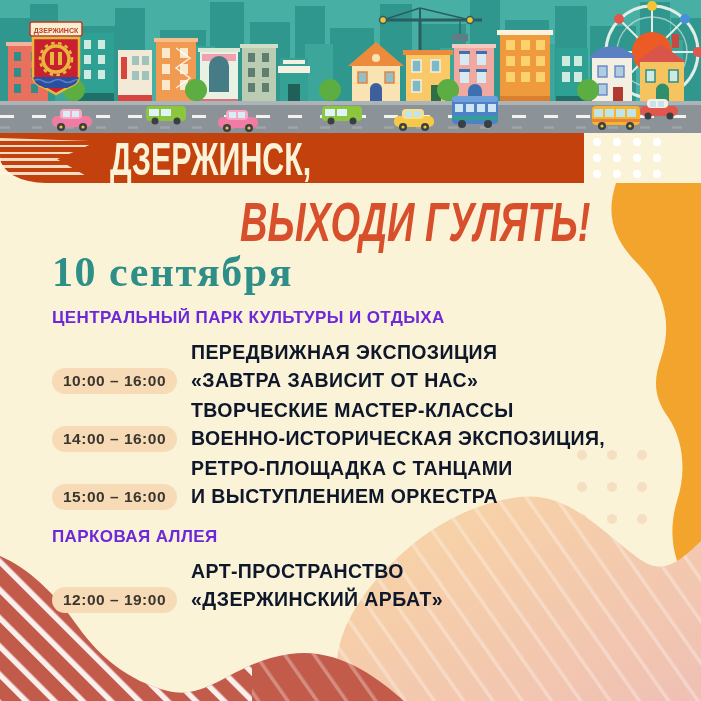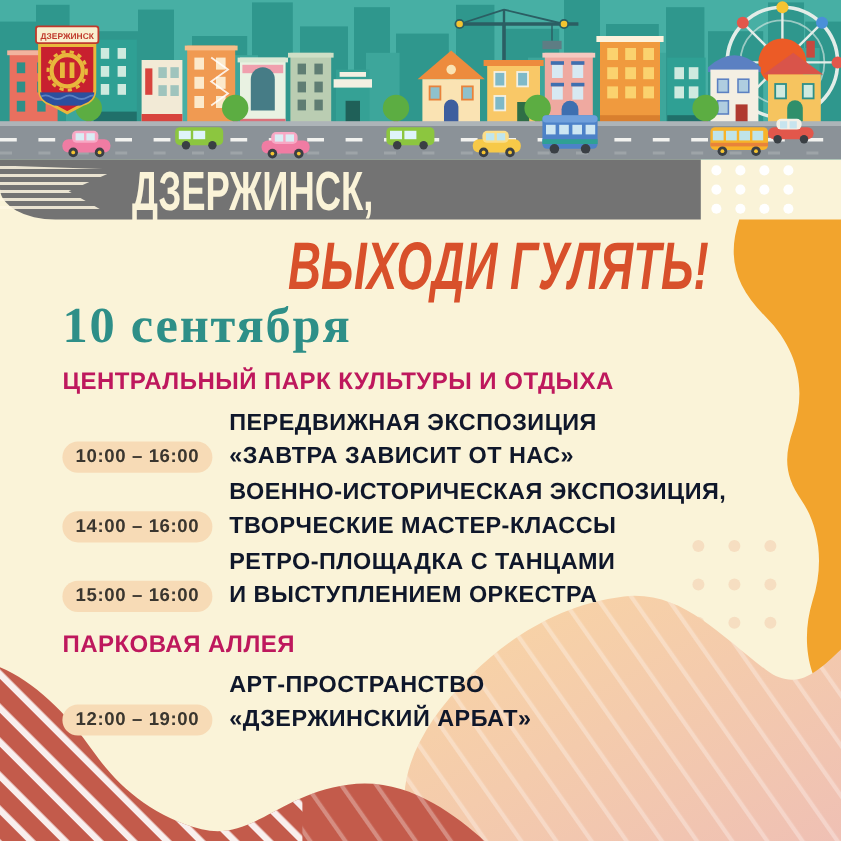--- a/index.html
+++ b/index.html
@@ -6,37 +6,37 @@
   body{width:701px;height:701px;font-family:"Liberation Sans",sans-serif;}
   .poster{position:relative;width:701px;height:701px;background:#FAF3D8;overflow:hidden;}
 
   
   .city{position:absolute;left:0;top:0;width:701px;height:133px;z-index:0;}
 
   
   .decor{position:absolute;left:0;top:0;width:701px;height:701px;z-index:1;pointer-events:none;}
 
   
-  .banner{position:absolute;left:0;top:133px;width:584px;height:50px;background:#737373;
+  .banner{position:absolute;left:0;top:133px;width:584px;height:50px;background:#c2410c;
           border-bottom-left-radius:46px 26px;z-index:2;}
   .banner-stripes{position:absolute;left:0;top:5px;width:104px;height:41px;
           background:repeating-linear-gradient(180deg,rgba(255,247,226,.85) 0 2.5px,transparent 2.5px 6.8px);
           clip-path:polygon(0 0,94% 8%,55% 52%,88% 100%,0 100%);}
   .banner-title{position:absolute;left:110px;top:3px;color:#FAF3D8;font-size:46px;font-weight:bold;
           line-height:46px;white-space:nowrap;transform:scaleX(.66);transform-origin:0 50%;}
   .banner-dots{position:absolute;left:591px;top:0;}
 
   
   .headline{position:absolute;top:194px;right:0;width:701px;text-align:right;padding-right:0;z-index:3;}
   .headline span{display:inline-block;margin-right:110px;color:#D8502B;font-size:56px;font-weight:bold;
           font-style:italic;line-height:1;white-space:nowrap;transform:scaleX(.68);transform-origin:100% 50%;}
   .date{position:absolute;left:52px;top:249px;color:#2E8F88;font-size:42px;font-weight:bold;
           letter-spacing:1.5px;line-height:1.1;z-index:3;font-family:Liberation Serif, serif;}
   .schedule{position:absolute;left:52px;top:309px;width:590px;z-index:3;}
-  .venue{color:#be185d;font-size:20px;font-weight:bold;letter-spacing:.4px;line-height:18px;margin:0 0 11px 0;}
+  .venue{color:#6d28d9;font-size:17px;font-weight:bold;letter-spacing:.4px;line-height:18px;margin:0 0 11px 0;}
   .row{display:flex;align-items:flex-end;margin-bottom:2px;}
   .row + .venue{margin-top:18px;}
   .badge{flex:0 0 auto;min-width:92px;height:26px;padding:0 11px;background:#F7DBB6;border-radius:13px;
           display:flex;align-items:center;justify-content:center;color:#3A362F;font-size:15.5px;
           font-weight:bold;letter-spacing:.5px;margin-right:14px;}
   .ev{color:#0f172a;font-size:19.5px;font-weight:bold;letter-spacing:.4px;line-height:28px;}
 </style>
 </head>
 <body>
 
@@ -455,22 +455,22 @@
       <div class="row">
         <span class="badge">10:00 – 16:00</span>
         <div class="ev">
           <div>ПЕРЕДВИЖНАЯ ЭКСПОЗИЦИЯ</div>
           <div>«ЗАВТРА ЗАВИСИТ ОТ НАС»</div>
         </div>
       </div>
       <div class="row">
         <span class="badge">14:00 – 16:00</span>
         <div class="ev">
+          <div>ТВОРЧЕСКИЕ МАСТЕР-КЛАССЫ</div>
           <div>ВОЕННО-ИСТОРИЧЕСКАЯ ЭКСПОЗИЦИЯ,</div>
-          <div>ТВОРЧЕСКИЕ МАСТЕР-КЛАССЫ</div>
         </div>
       </div>
       <div class="row">
         <span class="badge">15:00 – 16:00</span>
         <div class="ev">
           <div>РЕТРО-ПЛОЩАДКА С ТАНЦАМИ</div>
           <div>И ВЫСТУПЛЕНИЕМ ОРКЕСТРА</div>
         </div>
       </div>
       <div class="venue">ПАРКОВАЯ АЛЛЕЯ</div>

